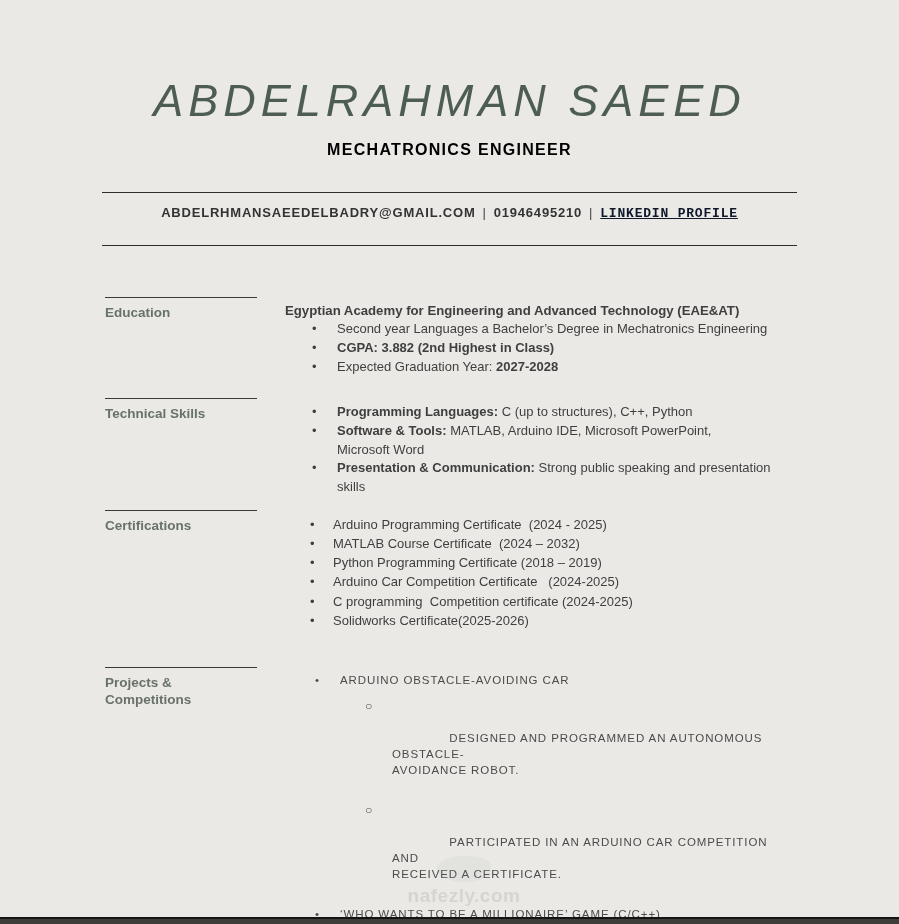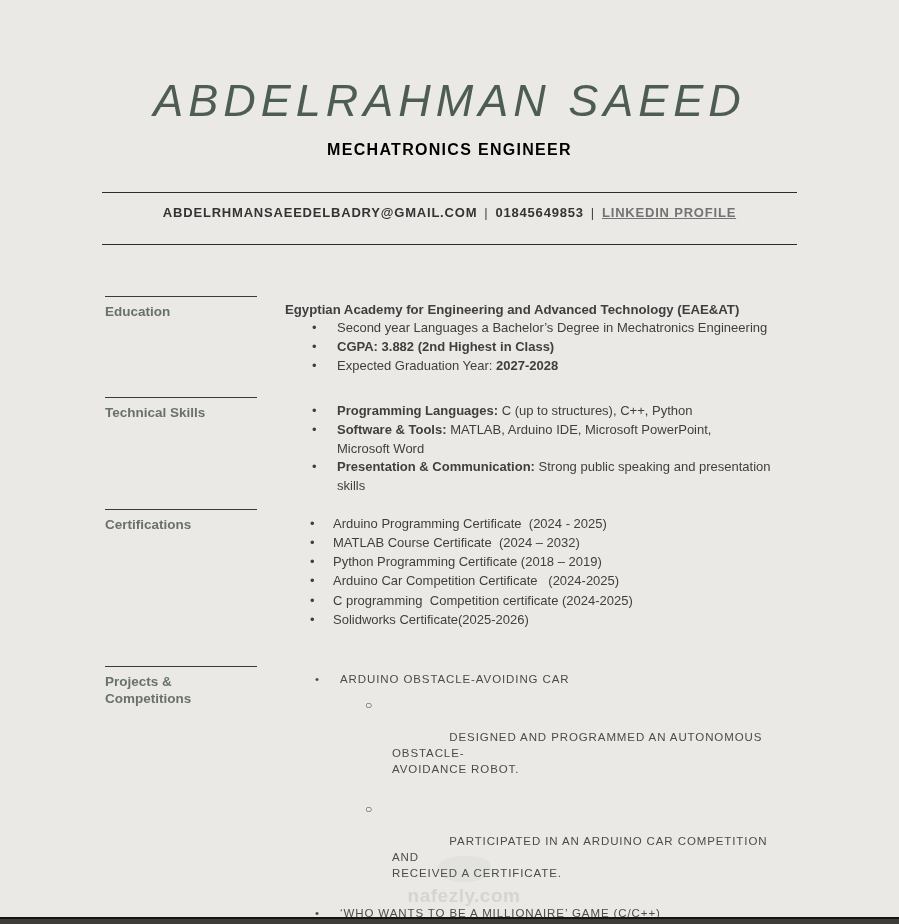--- a/index.html
+++ b/index.html
@@ -22,21 +22,21 @@
   }
 
   
   .contact-band{
     margin:33px 102px 0;
     border-top:1.5px solid #2d2d2d;border-bottom:1.5px solid #2d2d2d;
     padding:12px 0 24px;text-align:center;
   }
   .contact-line{font-size:13px;font-weight:700;letter-spacing:0.8px;color:#333;}
   .contact-line .sep{margin:0 7px;font-weight:400;color:#444;}
-  .link{color:#737373;text-decoration:underline;cursor:pointer;}
+  .link{color:#0f172a;text-decoration:underline;cursor:pointer;font-family:Liberation Mono, monospace;}
 
   
   main{margin:51px 105px 0;}
   .section{display:flex;align-items:flex-start;}
   .sec-left{width:180px;flex-shrink:0;}
   .sec-title{
     margin:0;width:152px;box-sizing:border-box;
     border-top:1.5px solid #3a3a3a;padding-top:6px;
     font-size:13.5px;font-weight:700;color:#68726a;line-height:17px;
   }
@@ -87,21 +87,21 @@
 
 <div class="page">
 
   <header>
     <h1 class="name">ABDELRAHMAN SAEED</h1>
     <h2 class="job-title">MECHATRONICS ENGINEER</h2>
   </header>
 
   <div class="contact-band">
     <div class="contact-line">
-      <span>ABDELRHMANSAEEDELBADRY@GMAIL.COM</span><span class="sep">|</span><span>01845649853</span><span class="sep">|</span><a class="link">LINKEDIN PROFILE</a>
+      <span>ABDELRHMANSAEEDELBADRY@GMAIL.COM</span><span class="sep">|</span><span>01946495210</span><span class="sep">|</span><a class="link">LINKEDIN PROFILE</a>
     </div>
   </div>
 
   <main>
 
     <section class="section sec-education">
       <div class="sec-left">
         <h3 class="sec-title">Education</h3>
       </div>
       <div class="sec-right">

